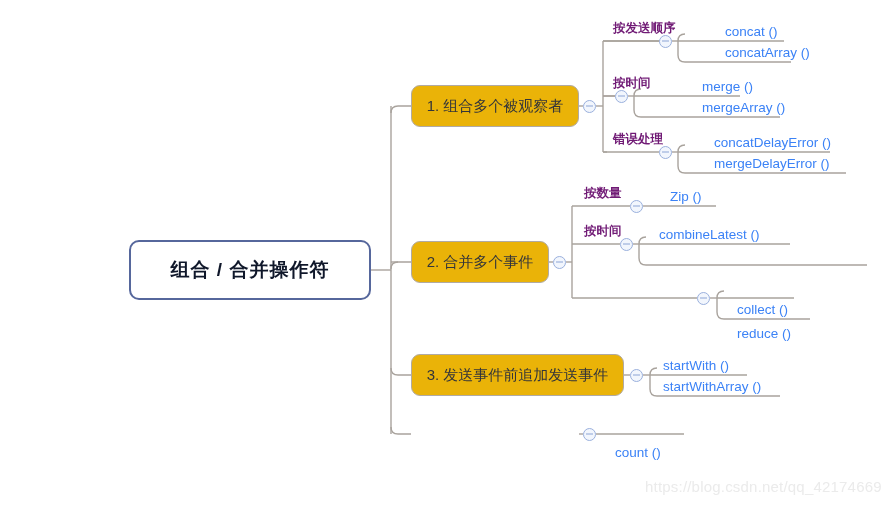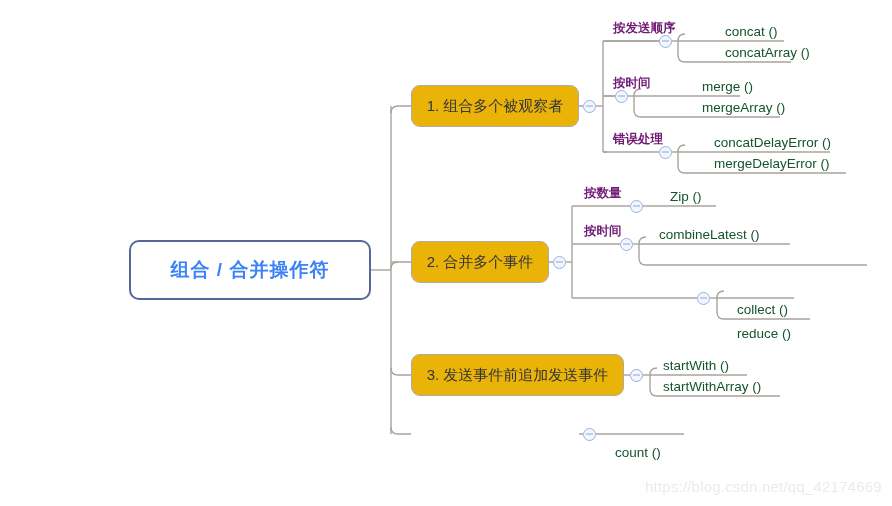--- a/index.html
+++ b/index.html
@@ -18,21 +18,21 @@
     position:absolute;
     left:129px;top:240px;
     width:242px;height:60px;
     border:2px solid #56679c;
     border-radius:10px;
     background:#ffffff;
     display:flex;align-items:center;justify-content:center;
     box-sizing:border-box;
   }
   .root-node .txt{
-    font-size:19px;font-weight:bold;color:#3b82f6;letter-spacing:1px;
+    font-size:19px;font-weight:bold;color:#0f172a;letter-spacing:1px;
   }
 
   
   .l2-node{
     position:absolute;
     border:1px solid #b0aaa4;
     border-radius:9px;
     background:#eab308;
     display:flex;align-items:center;justify-content:center;
     box-sizing:border-box;
@@ -44,21 +44,21 @@
   .l3-label{
     position:absolute;
     font-size:12.5px;font-weight:bold;color:#701a75;
     white-space:nowrap;
     transform:translateY(-100%);
   }
 
   
   .leaf{
     position:absolute;
-    font-size:13.5px;color:#14532d;
+    font-size:13.5px;color:#3b82f6;
     white-space:nowrap;
     transform:translateY(-100%);
     padding-left:2px;
   }
 
   
   .collapse-icon{
     position:absolute;
     width:13px;height:13px;
     border:1px solid #9ab0dd;

